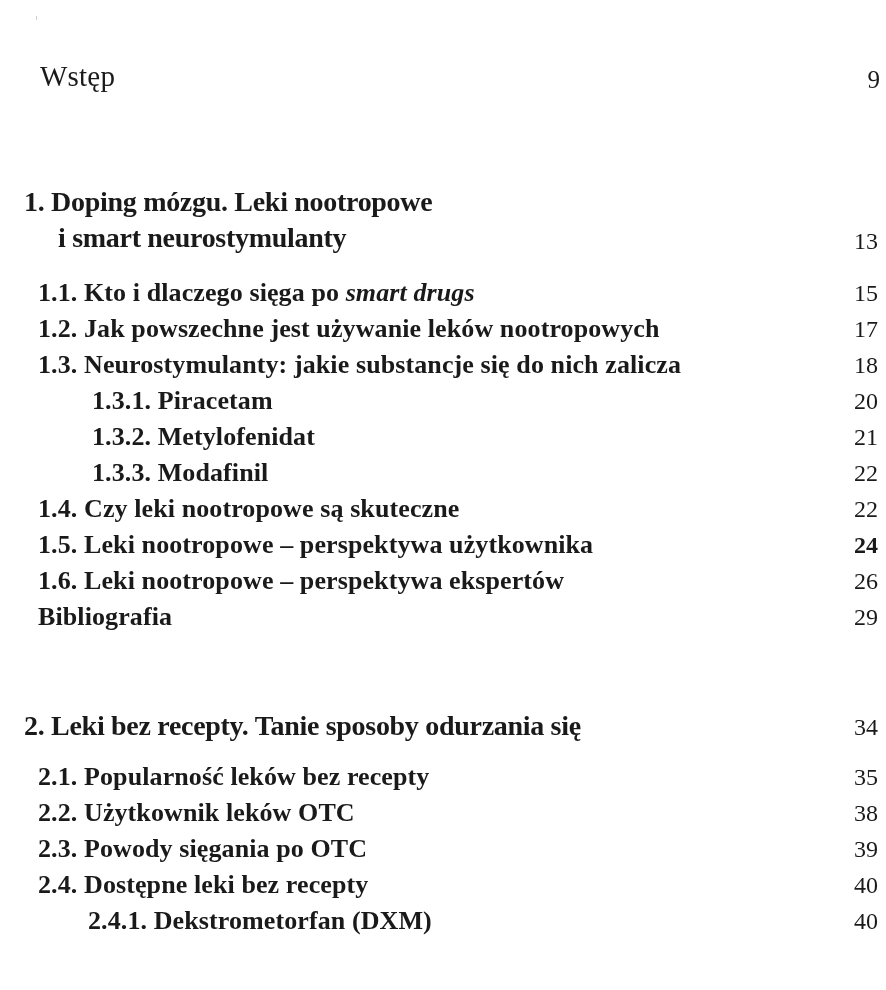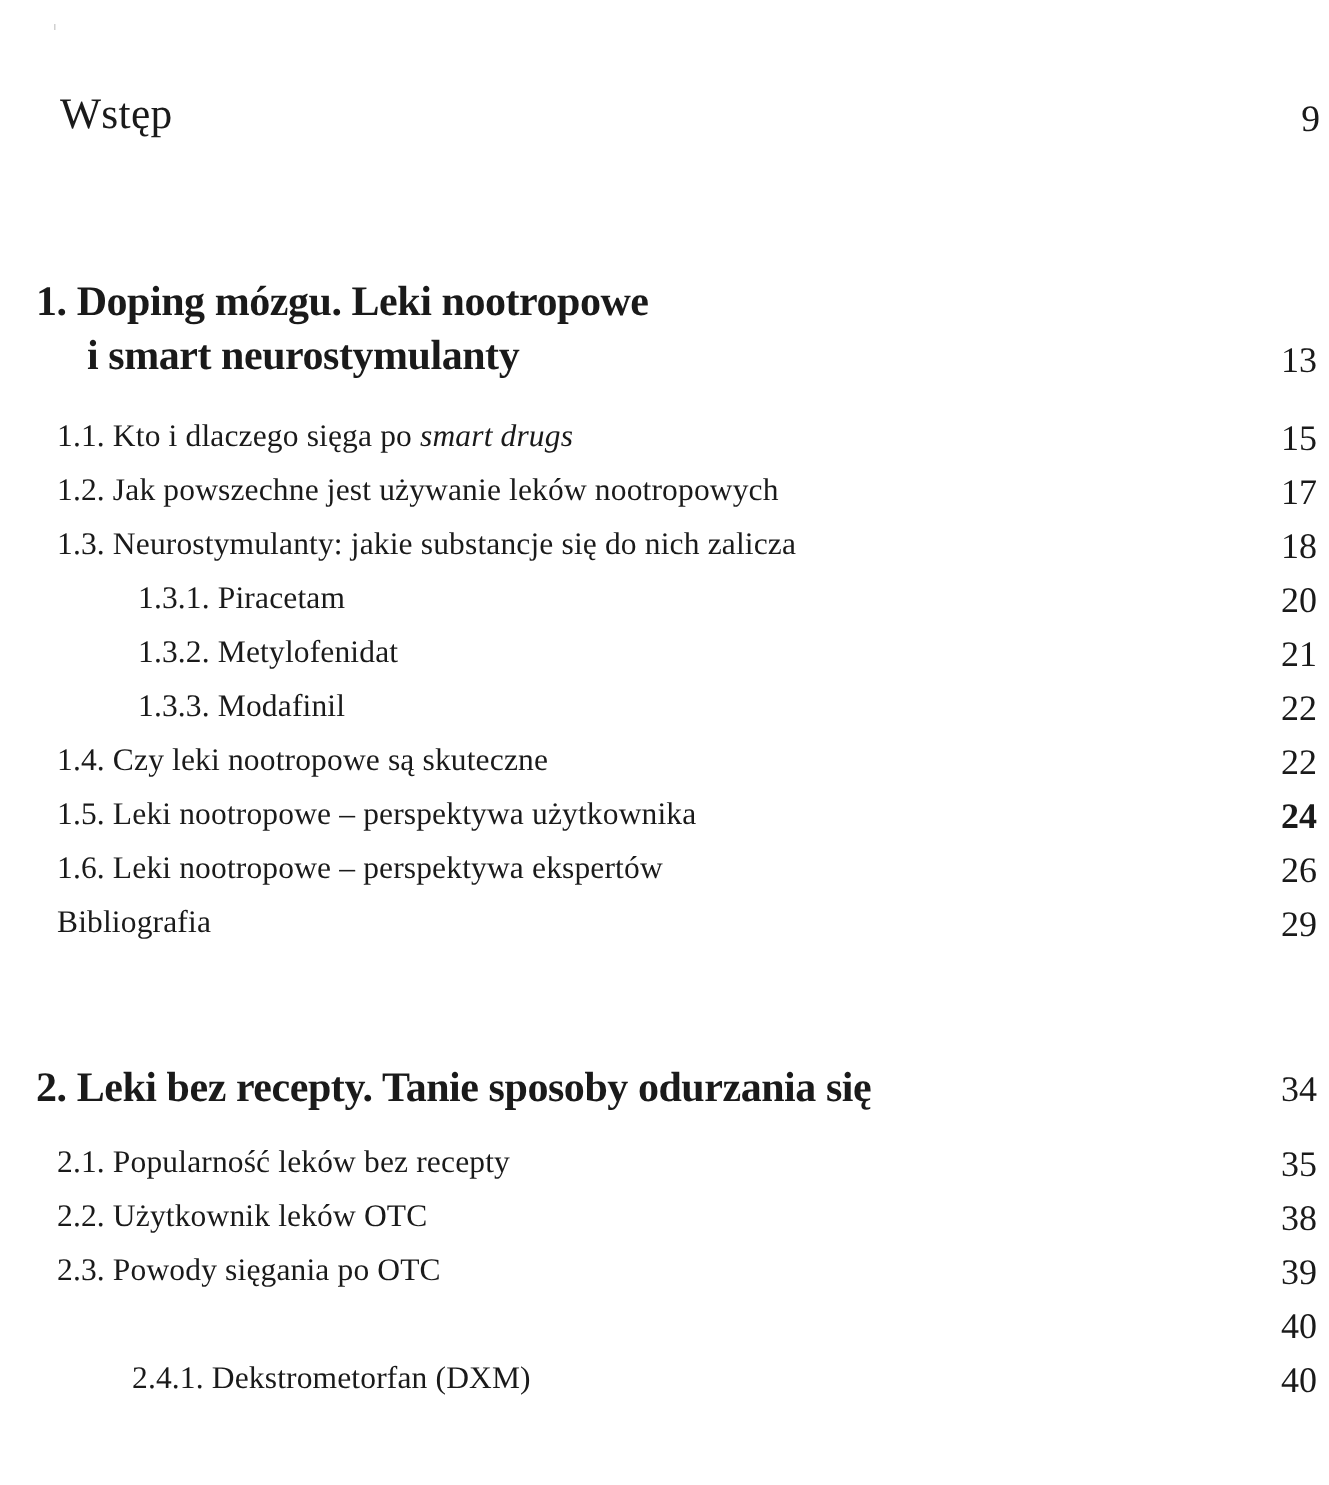--- a/index.html
+++ b/index.html
@@ -51,22 +51,23 @@
       font-size: 28px;
       font-weight: bold;
       letter-spacing: -0.3px;
       line-height: 35px;
     }
     .chapter .pg {
       font-size: 24px;
     }
     .sec .label {
       left: 38px;
-      font-size: 21px;
+      font-size: 26px;
       letter-spacing: 0.1px;
+      font-weight: bold;
     }
     .sec .pg {
       font-size: 24px;
     }
     .sub .label {
       left: 92px;
     }
     .sub2 .label {
       left: 88px;
     }
@@ -147,19 +148,20 @@
   </div>
   <div class="row sec" style="top:798px;height:32px;">
     <span class="label" style="top:0;">2.2. Użytkownik leków OTC</span>
     <span class="pg" style="top:2px;">38</span>
   </div>
   <div class="row sec" style="top:834px;height:32px;">
     <span class="label" style="top:0;">2.3. Powody sięgania po OTC</span>
     <span class="pg" style="top:2px;">39</span>
   </div>
   <div class="row sec" style="top:870px;height:32px;">
+    <span class="label" style="top:0;">2.4. Dostępne leki bez recepty</span>
     <span class="pg" style="top:2px;">40</span>
   </div>
   <div class="row sec sub2" style="top:906px;height:32px;">
     <span class="label" style="top:0;">2.4.1. Dekstrometorfan (DXM)</span>
     <span class="pg" style="top:2px;">40</span>
   </div>
 </div>
 
 </body></html>

